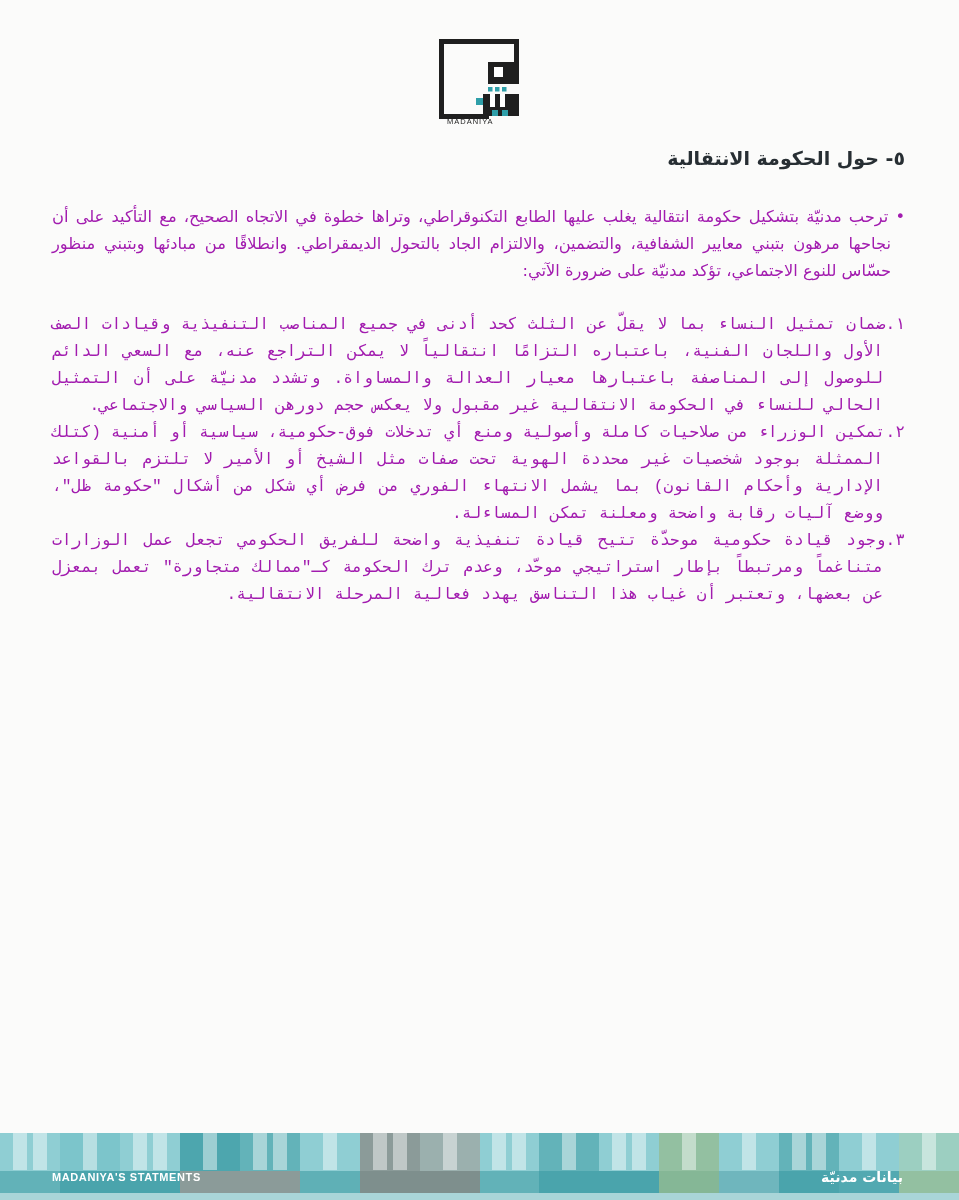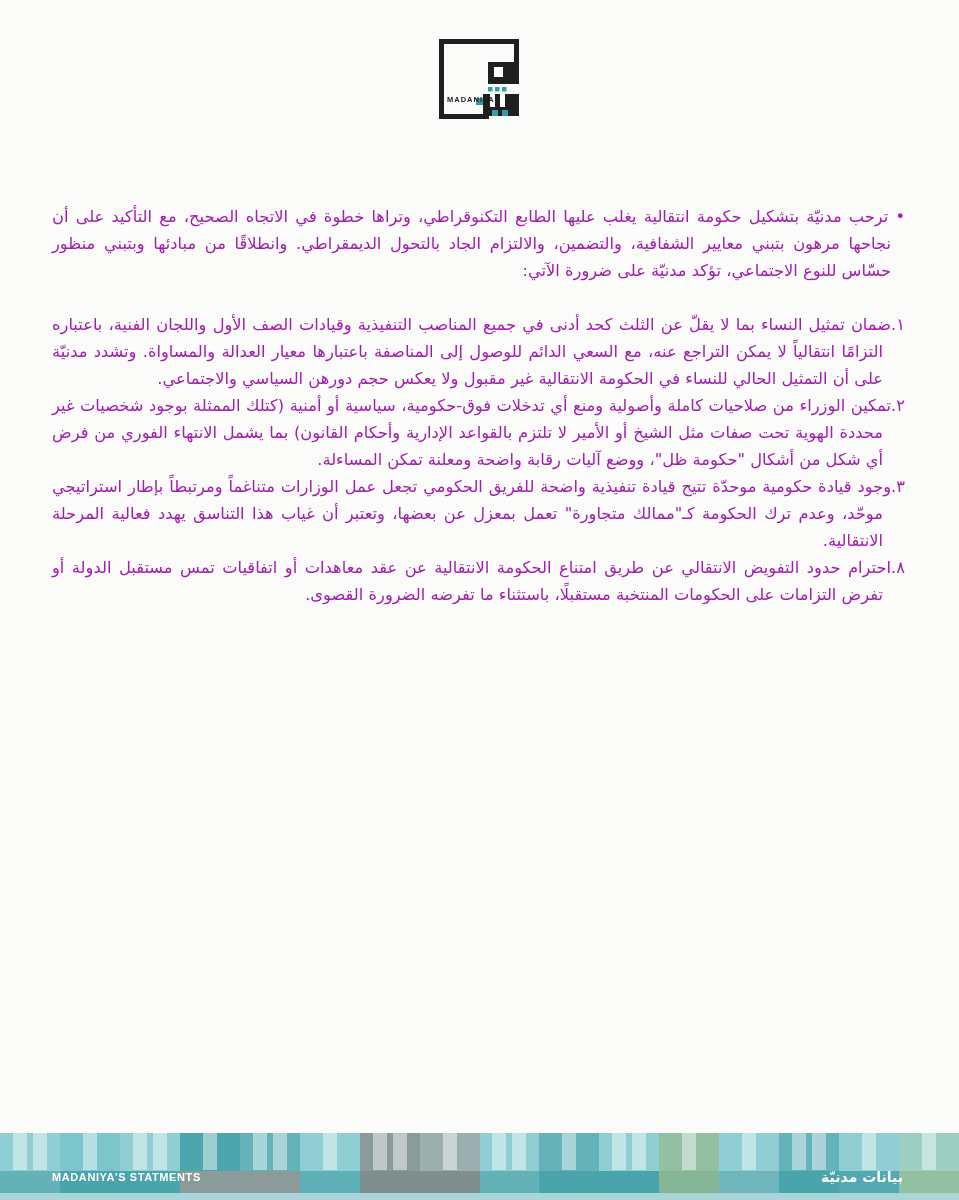--- a/index.html
+++ b/index.html
@@ -8,44 +8,44 @@
     background:#fbfbfa;
     font-family:"DejaVu Sans", sans-serif;
     position:relative; overflow:hidden;
   }
   .page { position:absolute; inset:0; }
 
   
   .logo-wrap { position:absolute; top:36px; left:436px; width:88px; height:88px; }
   .logo-wrap svg { position:absolute; inset:0; }
   .logo-brand {
-    position:absolute; left:11px; top:59px;
+    position:absolute; left:11px; top:81px;
     font-family:"Liberation Sans", sans-serif;
-    font-size:7.5px; font-weight:bold; letter-spacing:1px; color:#1f1f1f;
+    font-size:7.5px; font-weight:normal; letter-spacing:1px; color:#1f1f1f;
     white-space:nowrap;
   }
 
   
   .heading {
     position:absolute; top:147px; right:54px; margin:0;
     direction:rtl; text-align:right;
     font-size:19px; font-weight:bold; color:#272e33;
     letter-spacing:0;
   }
 
   
   .body-text {
     position:absolute; top:203px; right:54px; left:52px;
     direction:rtl; text-align:justify;
     color:#a21caf; font-size:16.3px; line-height:27px;
   }
   .intro { margin:0 0 27px 0; padding-right:14px; text-indent:-14px; }
   .bullet { padding-left:7px; }
   .items { list-style:none; margin:0; padding:0; }
-  .items li { padding-right:22px; text-indent:-22px; }
+  .items li { padding-right:22px; text-indent:-22px;font-family:Liberation Mono, monospace; }
   .items .num { }
 
   
   .footer { position:absolute; left:0; right:0; bottom:0; height:67px; }
   .mosaic { position:absolute; left:0; right:0; top:0; bottom:7px; display:flex; }
   .col { position:relative; flex:1 1 0; overflow:hidden; }
   .slot { position:absolute; top:0; height:62%; width:14px; background:rgba(255,255,255,0.45); }
   .bseg { position:absolute; left:0; right:0; bottom:0; height:37%; }
   .strip { position:absolute; left:0; right:0; bottom:0; height:7px; background:#a9d5d8; }
   .f-left {
@@ -82,28 +82,28 @@
       <rect x="47" y="58" width="36" height="22" fill="#1f1f1f"></rect>
       <rect x="54" y="58" width="5" height="13" fill="#ffffff"></rect>
       <rect x="64" y="58" width="5" height="13" fill="#ffffff"></rect>
       <rect x="40" y="62" width="7" height="7" fill="#2f9fa9"></rect>
       <rect x="56" y="74" width="6" height="6" fill="#2f9fa9"></rect>
       <rect x="66" y="74" width="6" height="6" fill="#2f9fa9"></rect>
     </svg>
     <span class="logo-brand">MADANIYA</span>
   </div>
 
+  <h1 class="heading">٥- حول الحكومة الانتقالية</h1>
 
   <div class="body-text">
     <p class="intro"><span class="bullet">•</span><span>ترحب مدنيّة بتشكيل حكومة انتقالية يغلب عليها الطابع التكنوقراطي، وتراها خطوة في الاتجاه الصحيح، مع التأكيد على أن نجاحها مرهون بتبني معايير الشفافية، والتضمين، والالتزام الجاد بالتحول الديمقراطي. وانطلاقًا من مبادئها وبتبني منظور حسّاس للنوع الاجتماعي، تؤكد مدنيّة على ضرورة الآتي:</span></p>
     <ol class="items" id="items">
         <li><span class="num">١.</span><span>ضمان تمثيل النساء بما لا يقلّ عن الثلث كحد أدنى في جميع المناصب التنفيذية وقيادات الصف الأول واللجان الفنية، باعتباره التزامًا انتقالياً لا يمكن التراجع عنه، مع السعي الدائم للوصول إلى المناصفة باعتبارها معيار العدالة والمساواة. وتشدد مدنيّة على أن التمثيل الحالي للنساء في الحكومة الانتقالية غير مقبول ولا يعكس حجم دورهن السياسي والاجتماعي.</span></li>
         <li><span class="num">٢.</span><span>تمكين الوزراء من صلاحيات كاملة وأصولية ومنع أي تدخلات فوق-حكومية، سياسية أو أمنية (كتلك الممثلة بوجود شخصيات غير محددة الهوية تحت صفات مثل الشيخ أو الأمير لا تلتزم بالقواعد الإدارية وأحكام القانون) بما يشمل الانتهاء الفوري من فرض أي شكل من أشكال "حكومة ظل"، ووضع آليات رقابة واضحة ومعلنة تمكن المساءلة.</span></li>
         <li><span class="num">٣.</span><span>وجود قيادة حكومية موحدّة تتيح قيادة تنفيذية واضحة للفريق الحكومي تجعل عمل الوزارات متناغماً ومرتبطاً بإطار استراتيجي موحّد، وعدم ترك الحكومة كـ"ممالك متجاورة" تعمل بمعزل عن بعضها، وتعتبر أن غياب هذا التناسق يهدد فعالية المرحلة الانتقالية.</span></li>
-        <li><span class="num">٨.</span><span>احترام حدود التفويض الانتقالي عن طريق امتناع الحكومة الانتقالية عن عقد معاهدات أو اتفاقيات تمس مستقبل الدولة أو تفرض التزامات على الحكومات المنتخبة مستقبلًا، باستثناء ما تفرضه الضرورة القصوى.</span></li>
       </ol>
   </div>
 
   <div class="footer">
     <div class="mosaic" id="mosaic">
         <div class="col" style="background: rgb(143, 206, 211);">
           <div class="slot" style="left: calc(33.3333% - 7px);"></div>
           <div class="slot" style="left: calc(66.6667% - 7px);"></div>
           <div class="bseg" style="background: rgb(98, 178, 184);"></div>
         </div>

